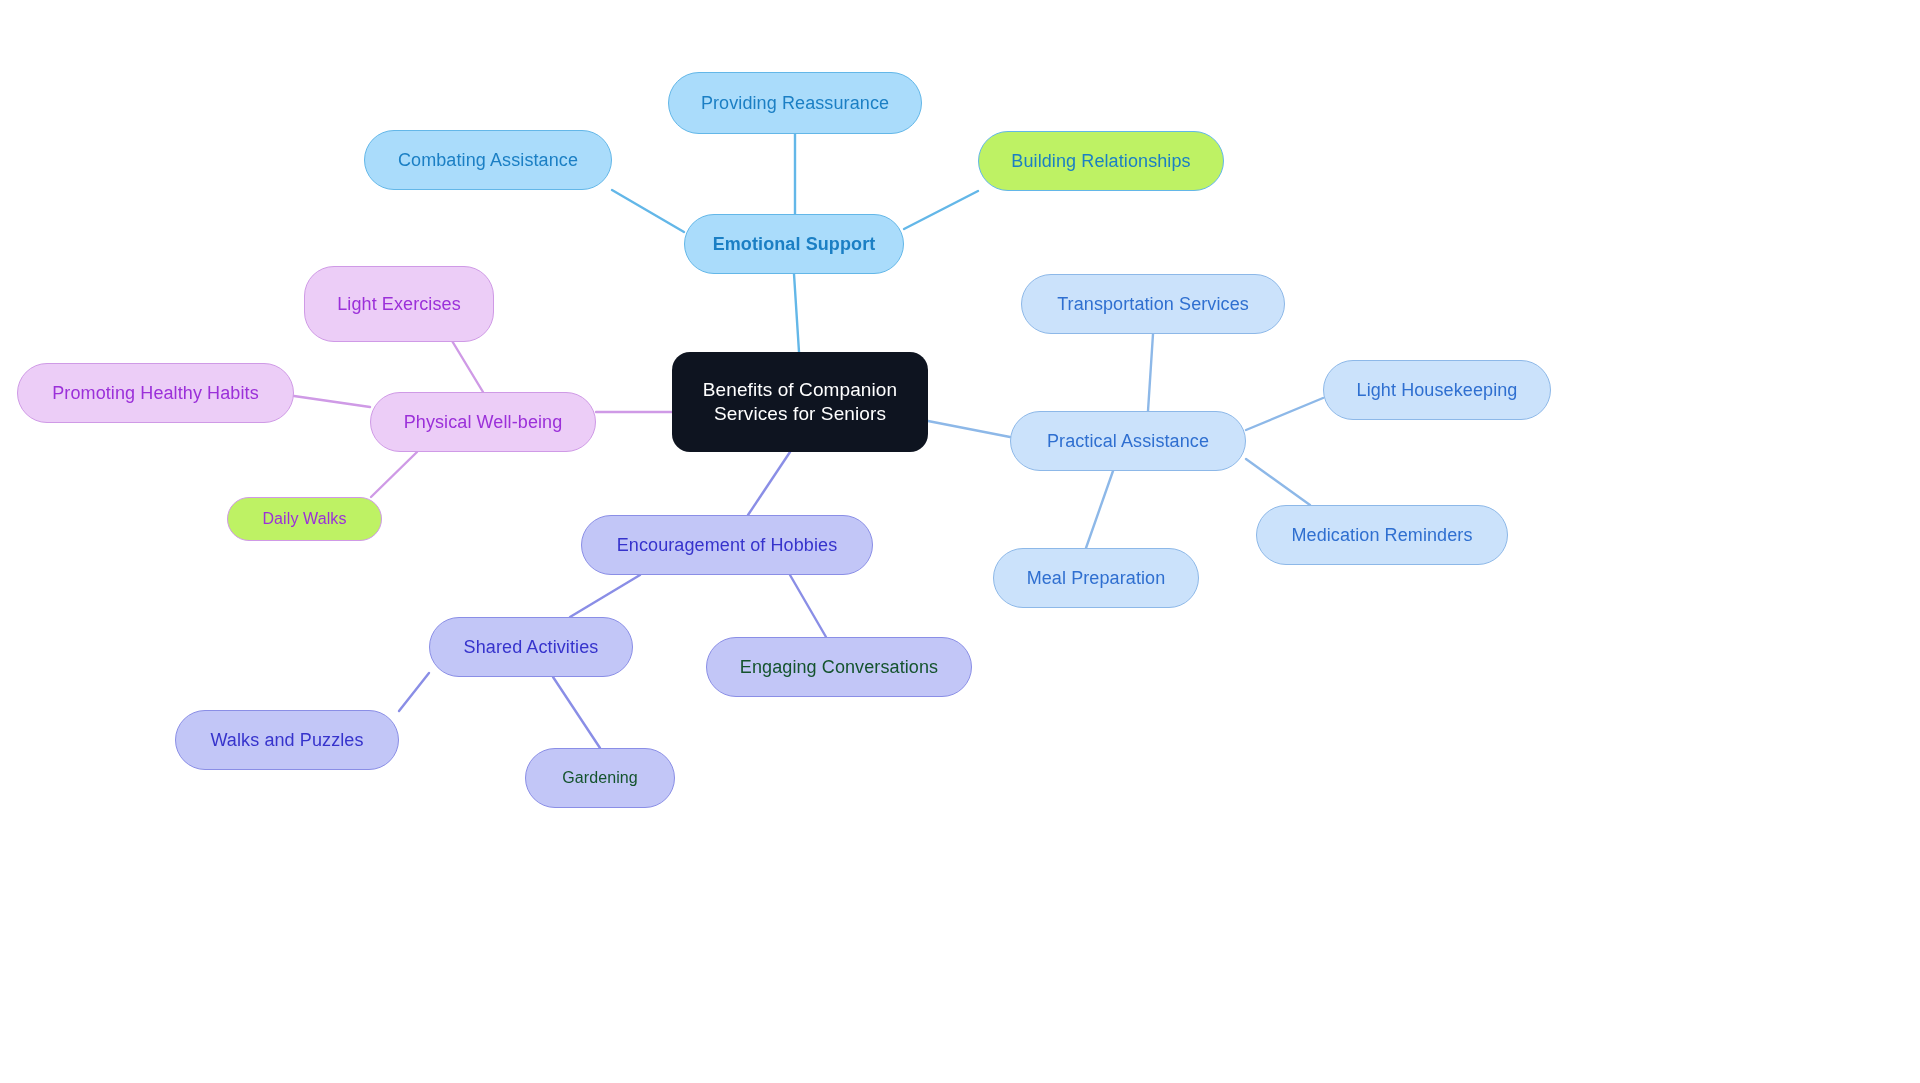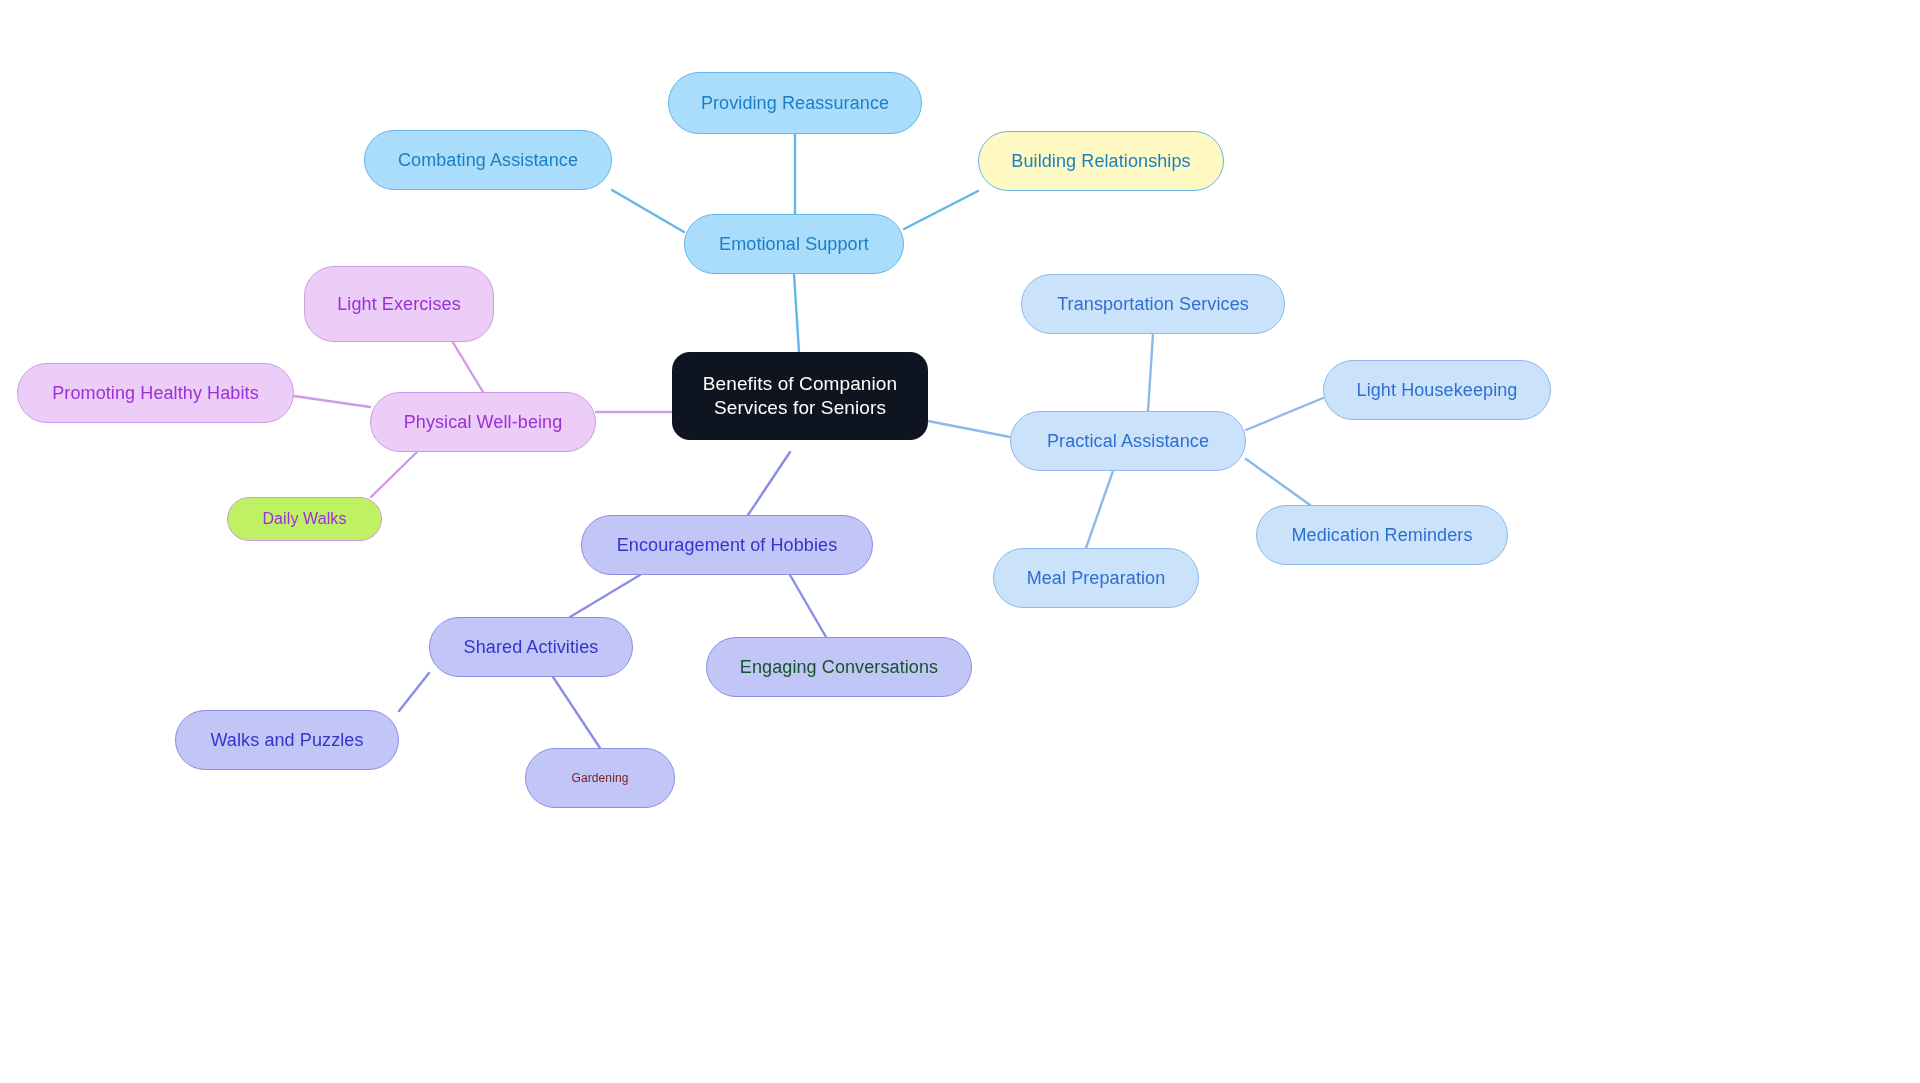--- a/index.html
+++ b/index.html
@@ -66,30 +66,30 @@
       <line x1="640" y1="575" x2="570" y2="617" stroke="#8a8ee6" stroke-width="2.4" stroke-linecap="round"></line>
       <line x1="790" y1="575" x2="826" y2="637" stroke="#8a8ee6" stroke-width="2.4" stroke-linecap="round"></line>
       <line x1="429" y1="673" x2="399" y2="711" stroke="#8a8ee6" stroke-width="2.4" stroke-linecap="round"></line>
       <line x1="553" y1="677" x2="600" y2="748" stroke="#8a8ee6" stroke-width="2.4" stroke-linecap="round"></line>
       <line x1="672" y1="412" x2="596" y2="412" stroke="#cf9ae6" stroke-width="2.4" stroke-linecap="round"></line>
       <line x1="483" y1="392" x2="443" y2="326" stroke="#cf9ae6" stroke-width="2.4" stroke-linecap="round"></line>
       <line x1="370" y1="407" x2="294" y2="396" stroke="#cf9ae6" stroke-width="2.4" stroke-linecap="round"></line>
       <line x1="417" y1="452" x2="371" y2="497" stroke="#cf9ae6" stroke-width="2.4" stroke-linecap="round"></line>
     </svg>
   <div id="node-layer">
-      <div class="node" style="left: 684px; top: 214px; width: 220px; height: 60px; background: rgb(170, 220, 251); color: rgb(27, 127, 196); border-color: rgb(99, 183, 232); border-radius: 30px; font-size: 18px;">
+      <div class="node" style="left: 684px; top: 214px; width: 220px; height: 60px; background: rgb(170, 220, 251); color: rgb(27, 127, 196); border-color: rgb(99, 183, 232); border-radius: 30px; font-size: 18px; font-weight: bold;">
         <span class="node-label">Emotional Support</span>
       </div>
       <div class="node" style="left: 668px; top: 72px; width: 254px; height: 62px; background: rgb(170, 220, 251); color: rgb(27, 127, 196); border-color: rgb(99, 183, 232); border-radius: 31px; font-size: 18px;">
         <span class="node-label">Providing Reassurance</span>
       </div>
       <div class="node" style="left: 364px; top: 130px; width: 248px; height: 60px; background: rgb(170, 220, 251); color: rgb(27, 127, 196); border-color: rgb(99, 183, 232); border-radius: 30px; font-size: 18px;">
         <span class="node-label">Combating Assistance</span>
       </div>
-      <div class="node" style="left: 978px; top: 131px; width: 246px; height: 60px; background: #fef9c3; color: rgb(27, 127, 196); border-color: rgb(99, 183, 232); border-radius: 30px; font-size: 18px;">
+      <div class="node" style="left: 978px; top: 131px; width: 246px; height: 60px; background: #bef264; color: rgb(27, 127, 196); border-color: rgb(99, 183, 232); border-radius: 30px; font-size: 18px;">
         <span class="node-label">Building Relationships</span>
       </div>
       <div class="node" style="left: 1010px; top: 411px; width: 236px; height: 60px; background: rgb(203, 226, 251); color: rgb(47, 111, 208); border-color: rgb(141, 184, 232); border-radius: 30px; font-size: 18px;">
         <span class="node-label">Practical Assistance</span>
       </div>
       <div class="node" style="left: 1021px; top: 274px; width: 264px; height: 60px; background: rgb(203, 226, 251); color: rgb(47, 111, 208); border-color: rgb(141, 184, 232); border-radius: 30px; font-size: 18px;">
         <span class="node-label">Transportation Services</span>
       </div>
       <div class="node" style="left: 1323px; top: 360px; width: 228px; height: 60px; background: rgb(203, 226, 251); color: rgb(47, 111, 208); border-color: rgb(141, 184, 232); border-radius: 30px; font-size: 18px;">
         <span class="node-label">Light Housekeeping</span>
@@ -102,35 +102,35 @@
       </div>
       <div class="node" style="left: 581px; top: 515px; width: 292px; height: 60px; background: rgb(194, 198, 247); color: rgb(54, 51, 204); border-color: rgb(138, 142, 230); border-radius: 30px; font-size: 18px;">
         <span class="node-label">Encouragement of Hobbies</span>
       </div>
       <div class="node" style="left: 429px; top: 617px; width: 204px; height: 60px; background: rgb(194, 198, 247); color: rgb(54, 51, 204); border-color: rgb(138, 142, 230); border-radius: 30px; font-size: 18px;">
         <span class="node-label">Shared Activities</span>
       </div>
       <div class="node" style="left: 175px; top: 710px; width: 224px; height: 60px; background: rgb(194, 198, 247); color: rgb(54, 51, 204); border-color: rgb(138, 142, 230); border-radius: 30px; font-size: 18px;">
         <span class="node-label">Walks and Puzzles</span>
       </div>
-      <div class="node" style="left: 525px; top: 748px; width: 150px; height: 60px; background: rgb(194, 198, 247); color: #7f1d1d; border-color: rgb(138, 142, 230); border-radius: 30px; font-size: 12px;">
+      <div class="node" style="left: 525px; top: 748px; width: 150px; height: 60px; background: rgb(194, 198, 247); color: #14532d; border-color: rgb(138, 142, 230); border-radius: 30px; font-size: 16px;">
         <span class="node-label">Gardening</span>
       </div>
       <div class="node" style="left: 706px; top: 637px; width: 266px; height: 60px; background: rgb(194, 198, 247); color: #14532d; border-color: rgb(138, 142, 230); border-radius: 30px; font-size: 18px;">
         <span class="node-label">Engaging Conversations</span>
       </div>
       <div class="node" style="left: 370px; top: 392px; width: 226px; height: 60px; background: rgb(236, 205, 247); color: rgb(155, 48, 217); border-color: rgb(207, 154, 230); border-radius: 30px; font-size: 18px;">
         <span class="node-label">Physical Well-being</span>
       </div>
       <div class="node" style="left: 304px; top: 266px; width: 190px; height: 76px; background: rgb(236, 205, 247); color: rgb(155, 48, 217); border-color: rgb(207, 154, 230); border-radius: 30px; font-size: 18px;">
         <span class="node-label">Light Exercises</span>
       </div>
       <div class="node" style="left: 17px; top: 363px; width: 277px; height: 60px; background: rgb(236, 205, 247); color: rgb(155, 48, 217); border-color: rgb(207, 154, 230); border-radius: 30px; font-size: 18px;">
         <span class="node-label">Promoting Healthy Habits</span>
       </div>
       <div class="node" style="left: 227px; top: 497px; width: 155px; height: 44px; background: #bef264; color: rgb(155, 48, 217); border-color: rgb(207, 154, 230); border-radius: 30px; font-size: 16px;">
         <span class="node-label">Daily Walks</span>
       </div>
-      <div class="node root" style="left: 672px; top: 352px; width: 256px; height: 88px; background: rgb(14, 20, 32); color: rgb(255, 255, 255); border-color: rgb(14, 20, 32); border-radius: 18px; font-size: 19px;">
+      <div class="node root" style="left: 672px; top: 352px; width: 256px; height: 100px; background: rgb(14, 20, 32); color: rgb(255, 255, 255); border-color: rgb(14, 20, 32); border-radius: 18px; font-size: 19px;">
         <span class="node-label">Benefits of Companion Services for Seniors</span>
       </div>
     </div>
 </div>
 
 </body></html>

